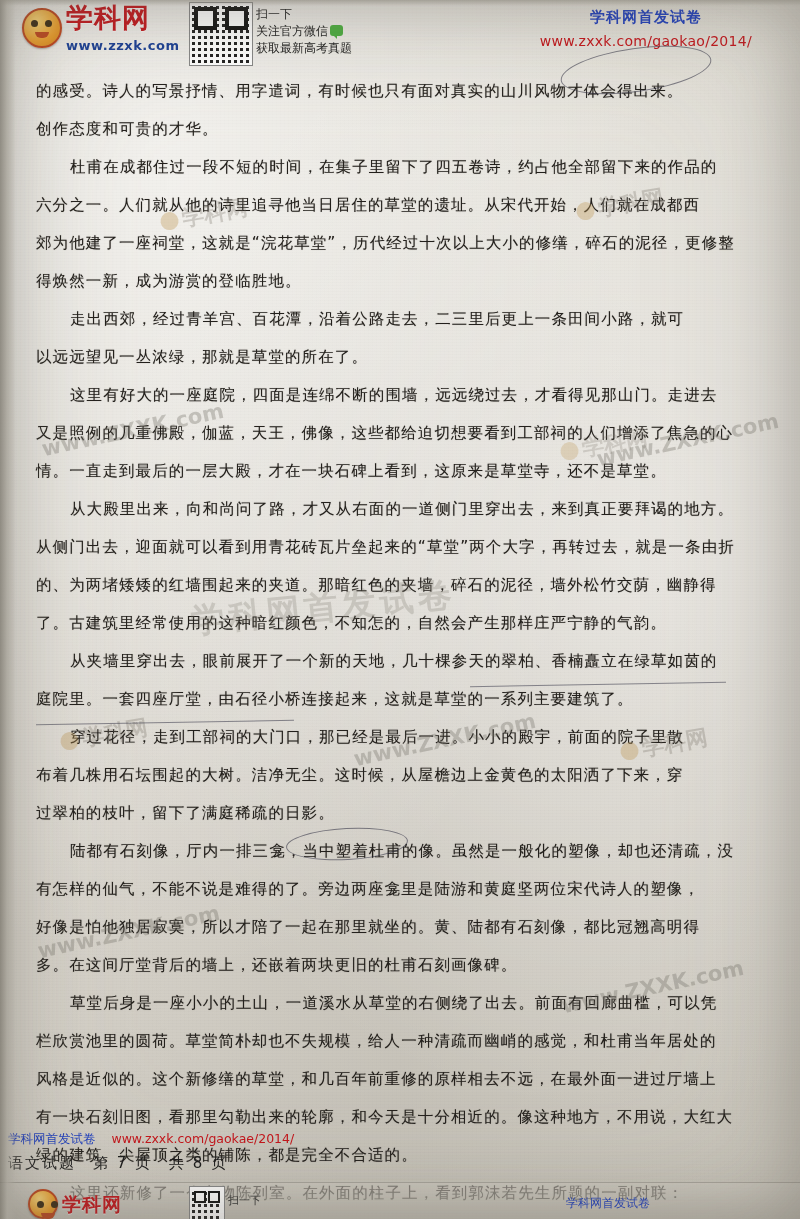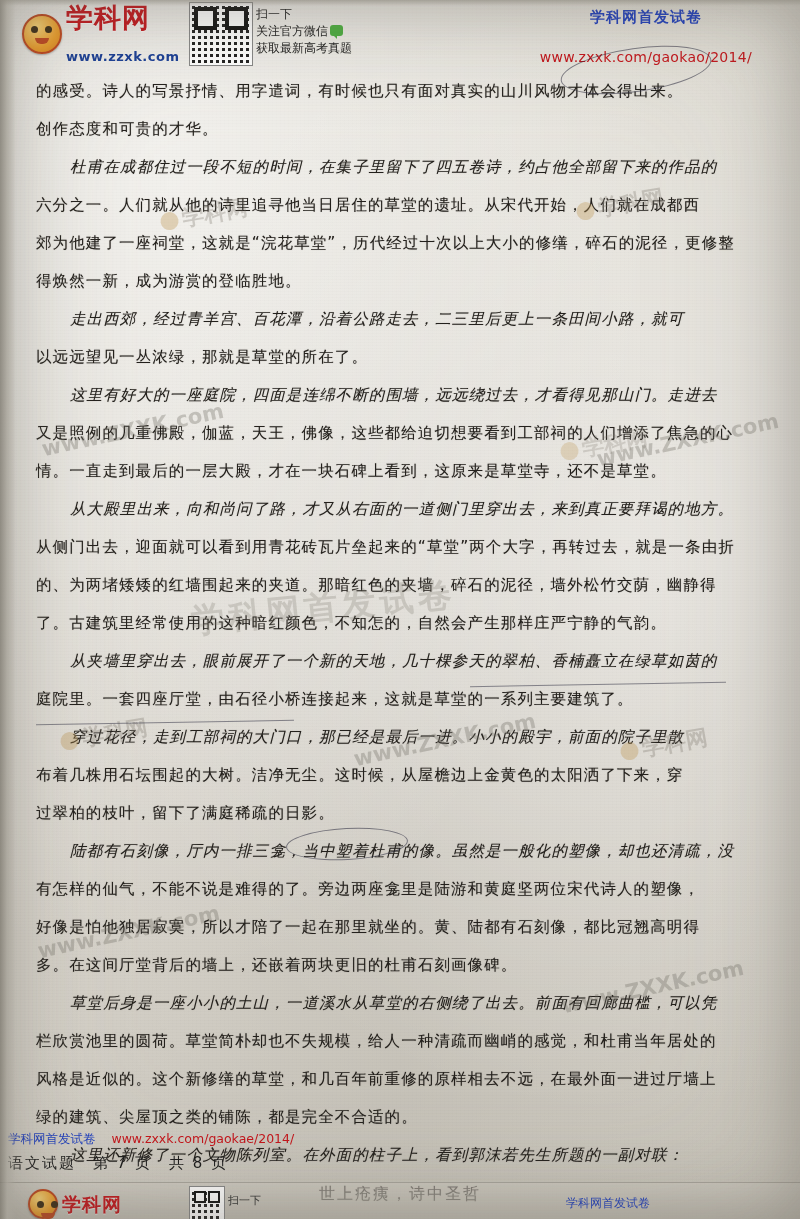--- a/index.html
+++ b/index.html
@@ -68,21 +68,21 @@
     content:"";position:absolute;left:11px;top:22px;width:14px;height:6px;border-radius:0 0 9px 9px;
     background:#c0451c;
   }
   .logo-text{line-height:1;}
   .logo-cn{
     font-family:"DejaVu Sans","Liberation Sans",sans-serif;
     font-size:27px;font-weight:bold;color:#c4141a;letter-spacing:1px;
     text-shadow:0 1px 0 rgba(255,255,255,.5);
   }
   .logo-en{
-    font-size:13px;font-weight:bold;color:#1a3f96;letter-spacing:.5px;margin-top:19px;
+    font-size:13px;font-weight:bold;color:#1a3f96;letter-spacing:.5px;margin-top:8px;
   }
   .qr{
     position:absolute;left:190px;top:3px;width:58px;height:58px;
     background:
       repeating-linear-gradient(0deg,#111 0 3px,#fff 3px 6px),
       repeating-linear-gradient(90deg,#111 0 3px,#fff 3px 6px);
     background-blend-mode:screen;
     border:2px solid #fff;
     box-shadow:0 0 0 1px #888;
   }
@@ -101,21 +101,21 @@
     vertical-align:-1px;margin:0 2px;position:relative;
   }
   .scan-text .greenchat:after{
     content:"";position:absolute;left:3px;bottom:-3px;width:0;height:0;
     border-left:4px solid transparent;border-right:0 solid transparent;border-top:4px solid #4cae3f;
   }
   .hdr-right{
     position:absolute;right:48px;top:8px;text-align:center;
   }
   .hdr-right .h1{font-size:15px;color:#1f3fbf;font-weight:bold;letter-spacing:1px;}
-  .hdr-right .h2{font-size:14px;color:#c4141a;margin-top:22px;letter-spacing:.3px;}
+  .hdr-right .h2{font-size:14px;color:#c4141a;margin-top:6px;letter-spacing:.3px;}
 
   
   .wm{
     position:absolute;color:rgba(120,115,105,.30);
     font-weight:bold;pointer-events:none;user-select:none;white-space:nowrap;
   }
   .wm.url{font-size:21px;transform:rotate(-12deg);color:rgba(110,105,96,.33);}
   .wm.logo{
     font-size:22px;transform:rotate(-10deg);color:rgba(118,113,104,.30);
     display:flex;align-items:center;gap:4px;
@@ -136,21 +136,21 @@
     position:relative;
     margin:0 36px;
     font-family:"DejaVu Sans","Liberation Sans",sans-serif;
     font-size:15.5px;
     line-height:38px;
     color:#23201c;
     letter-spacing:1.1px;
     white-space:nowrap;
     text-shadow:0 0 1px rgba(60,55,50,.35);
   }
-  .line.indent{text-indent:34px;font-style:italic;}
+  .line.indent{text-indent:34px;}
   .poem{
     text-align:center;font-size:16px;line-height:40px;letter-spacing:2px;color:#221f1b;
   }
 
   
   #footer{
     position:absolute;left:8px;bottom:46px;width:100%;text-align:left;
   }
   .f1{font-size:12.5px;color:#1f3fbf;}
   .f1 .red{color:#c4141a;}
@@ -230,20 +230,21 @@
     <div class="line indent">穿过花径，走到工部祠的大门口，那已经是最后一进。小小的殿宇，前面的院子里散</div>
     <div class="line">布着几株用石坛围起的大树。洁净无尘。这时候，从屋檐边上金黄色的太阳洒了下来，穿</div>
     <div class="line">过翠柏的枝叶，留下了满庭稀疏的日影。</div>
     <div class="line indent">陆都有石刻像，厅内一排三龛，当中塑着杜甫的像。虽然是一般化的塑像，却也还清疏，没</div>
     <div class="line">有怎样的仙气，不能不说是难得的了。旁边两座龛里是陆游和黄庭坚两位宋代诗人的塑像，</div>
     <div class="line">好像是怕他独居寂寞，所以才陪了一起在那里就坐的。黄、陆都有石刻像，都比冠翘高明得</div>
     <div class="line">多。在这间厅堂背后的墙上，还嵌着两块更旧的杜甫石刻画像碑。</div>
     <div class="line indent">草堂后身是一座小小的土山，一道溪水从草堂的右侧绕了出去。前面有回廊曲槛，可以凭</div>
     <div class="line">栏欣赏池里的圆荷。草堂简朴却也不失规模，给人一种清疏而幽峭的感觉，和杜甫当年居处的</div>
     <div class="line">风格是近似的。这个新修缮的草堂，和几百年前重修的原样相去不远，在最外面一进过厅墙上</div>
+    <div class="line">有一块石刻旧图，看那里勾勒出来的轮廓，和今天是十分相近的。像这种地方，不用说，大红大</div>
     <div class="line">绿的建筑、尖屋顶之类的铺陈，都是完全不合适的。</div>
     <div class="line indent">这里还新修了一个文物陈列室。在外面的柱子上，看到郭沫若先生所题的一副对联：</div>
     <div class="line poem">世上疮痍，诗中圣哲</div>
 
   </div>
 
   <div class="wm url" style="left:40px;top:418px;">www.ZXXK.com</div>
   <div class="wm url" style="left:595px;top:428px;">www.ZXXK.com</div>
   <div class="wm url" style="left:352px;top:728px;">www.ZXXK.com</div>
   <div class="wm url" style="left:36px;top:920px;">www.ZXXK.com</div>

